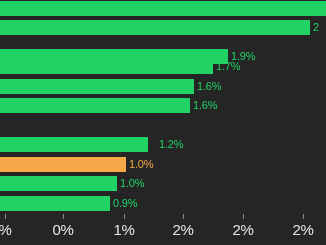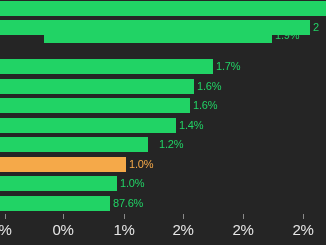--- a/index.html
+++ b/index.html
@@ -74,55 +74,51 @@
 <div id="chart-root">
 
   <div id="plot-area">
       <div class="bar-row" style="top: 1px;">
         <div class="bar" style="background: rgb(33, 211, 101); width: 326px;"></div>
       </div>
       <div class="bar-row" style="top: 20.45px;">
         <div class="bar" style="background: rgb(33, 211, 101); width: 310px;"></div>
         <span class="bar-label" style="color: rgb(33, 211, 101);">2</span>
       </div>
-      <div class="bar-row" style="top: 28px; padding-left: 44px;">
+      <div class="bar-row" style="top: 49px;">
         <div class="bar" style="background: rgb(33, 211, 101); width: 228px;"></div>
         <span class="bar-label" style="color: rgb(33, 211, 101);">1.9%</span>
       </div>
       <div class="bar-row" style="top: 59.35px; text-align: center;">
         <div class="bar" style="background: rgb(33, 211, 101); width: 213px;"></div>
         <span class="bar-label" style="color: rgb(33, 211, 101);">1.7%</span>
       </div>
       <div class="bar-row" style="top: 78.8px;">
         <div class="bar" style="background: rgb(33, 211, 101); width: 194px;"></div>
         <span class="bar-label" style="color: rgb(33, 211, 101);">1.6%</span>
       </div>
       <div class="bar-row" style="top: 98.25px;">
         <div class="bar" style="background: rgb(33, 211, 101); width: 190px;"></div>
         <span class="bar-label" style="color: rgb(33, 211, 101);">1.6%</span>
       </div>
-      <div class="bar-row" style="top: 117.7px;">
-        <div class="bar" style="background: rgb(33, 211, 101); width: 176px;"></div>
-        <span class="bar-label" style="color: rgb(33, 211, 101);">1.4%</span>
-      </div>
       <div class="bar-row" style="top: 137.15px;">
         <div class="bar" style="background: rgb(33, 211, 101); width: 148px;"></div>
         <span class="bar-label" style="color: rgb(33, 211, 101); padding-left: 11px;">1.2%</span>
       </div>
       <div class="bar-row" style="top: 156.6px;">
         <div class="bar" style="background: rgb(245, 169, 73); width: 126px;"></div>
         <span class="bar-label" style="color: rgb(245, 169, 73);">1.0%</span>
       </div>
       <div class="bar-row" style="top: 176.05px;">
         <div class="bar" style="background: rgb(33, 211, 101); width: 117px;"></div>
         <span class="bar-label" style="color: rgb(33, 211, 101);">1.0%</span>
       </div>
       <div class="bar-row" style="top: 195.5px;">
         <div class="bar" style="background: rgb(33, 211, 101); width: 110px;"></div>
-        <span class="bar-label" style="color: rgb(33, 211, 101);">87.6%</span>
+        <span class="bar-label" style="color: rgb(33, 211, 101);">0.9%</span>
       </div>
     </div>
 
   <div id="axis-area">
       <div class="tick-mark" style="left: 5px; background: rgb(138, 138, 138);"></div>
       <div class="tick-label" style="left: 5px; color: rgb(230, 230, 230);">%</div>
       <div class="tick-mark" style="left: 63px; background: rgb(138, 138, 138);"></div>
       <div class="tick-label" style="left: 63px; color: rgb(230, 230, 230);">0%</div>
       <div class="tick-mark" style="left: 124px; background: rgb(138, 138, 138);"></div>
       <div class="tick-label" style="left: 124px; color: rgb(230, 230, 230);">1%</div>

